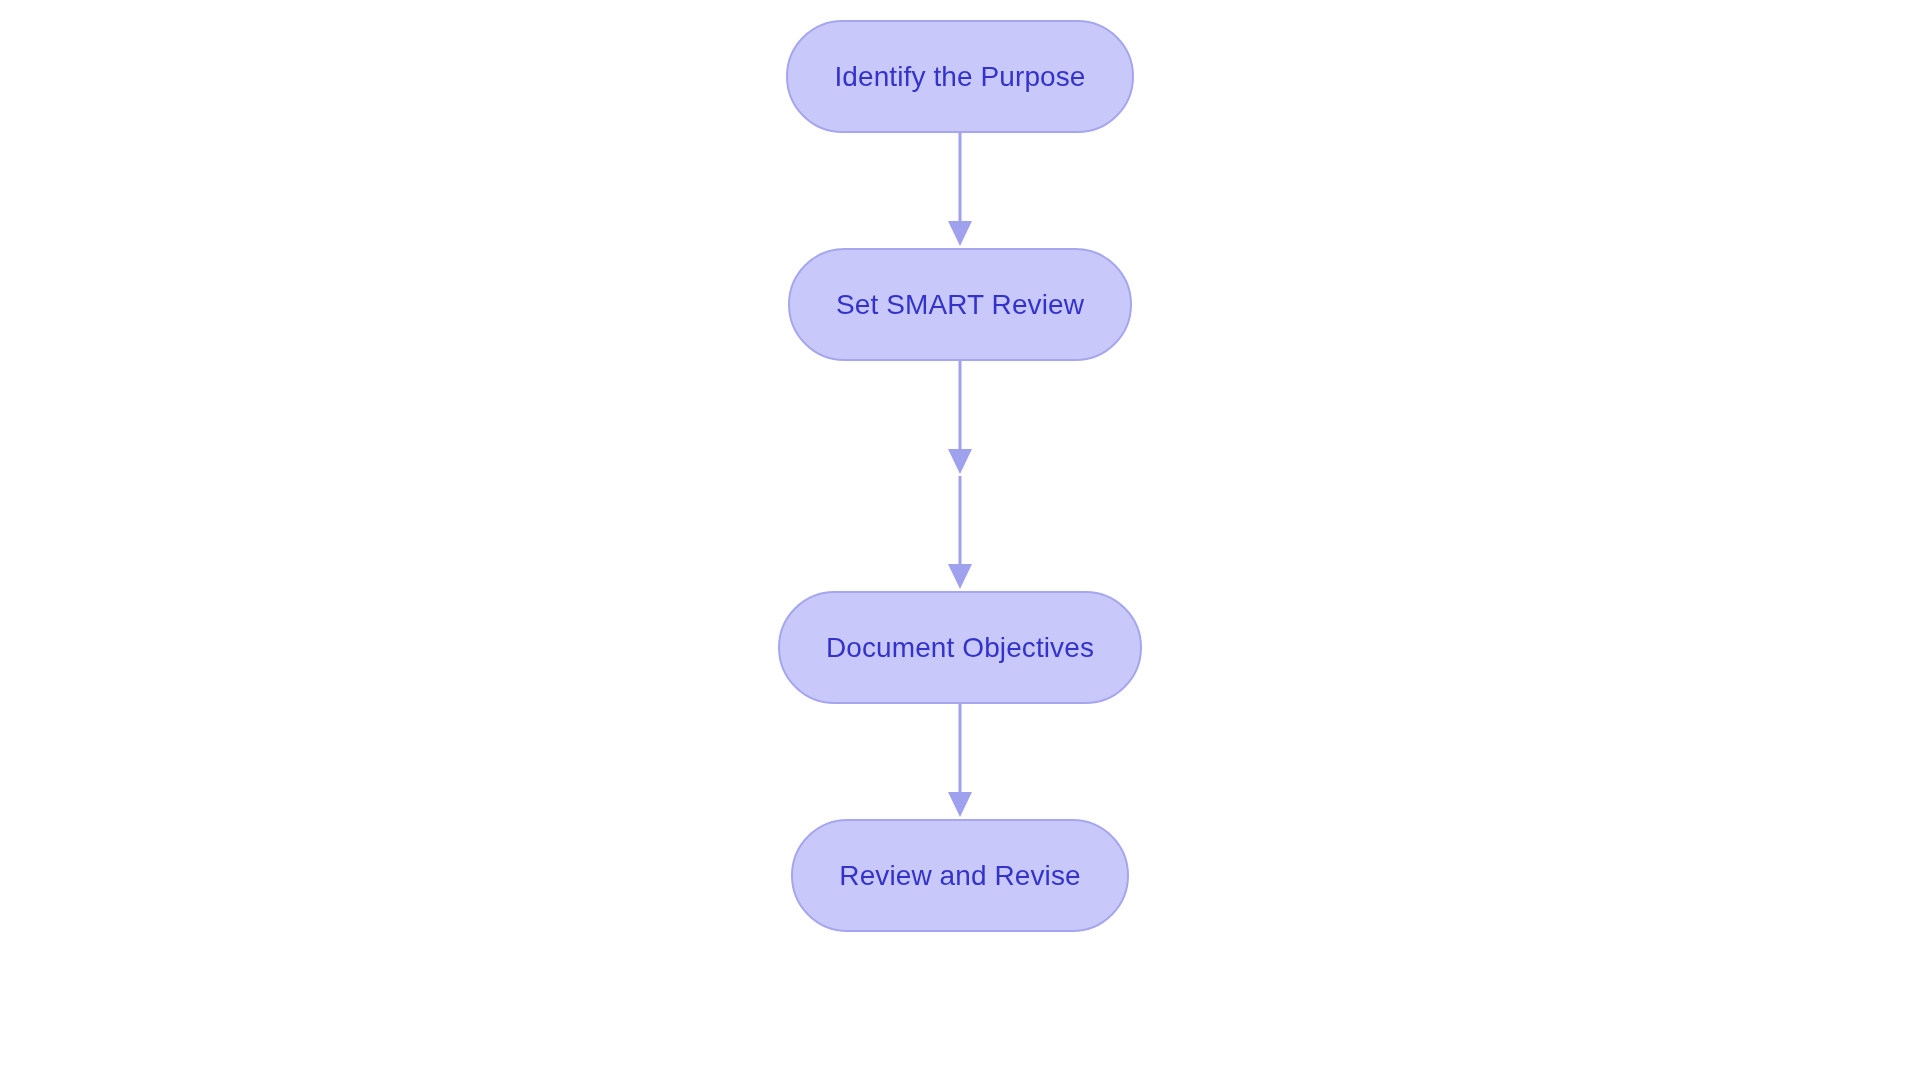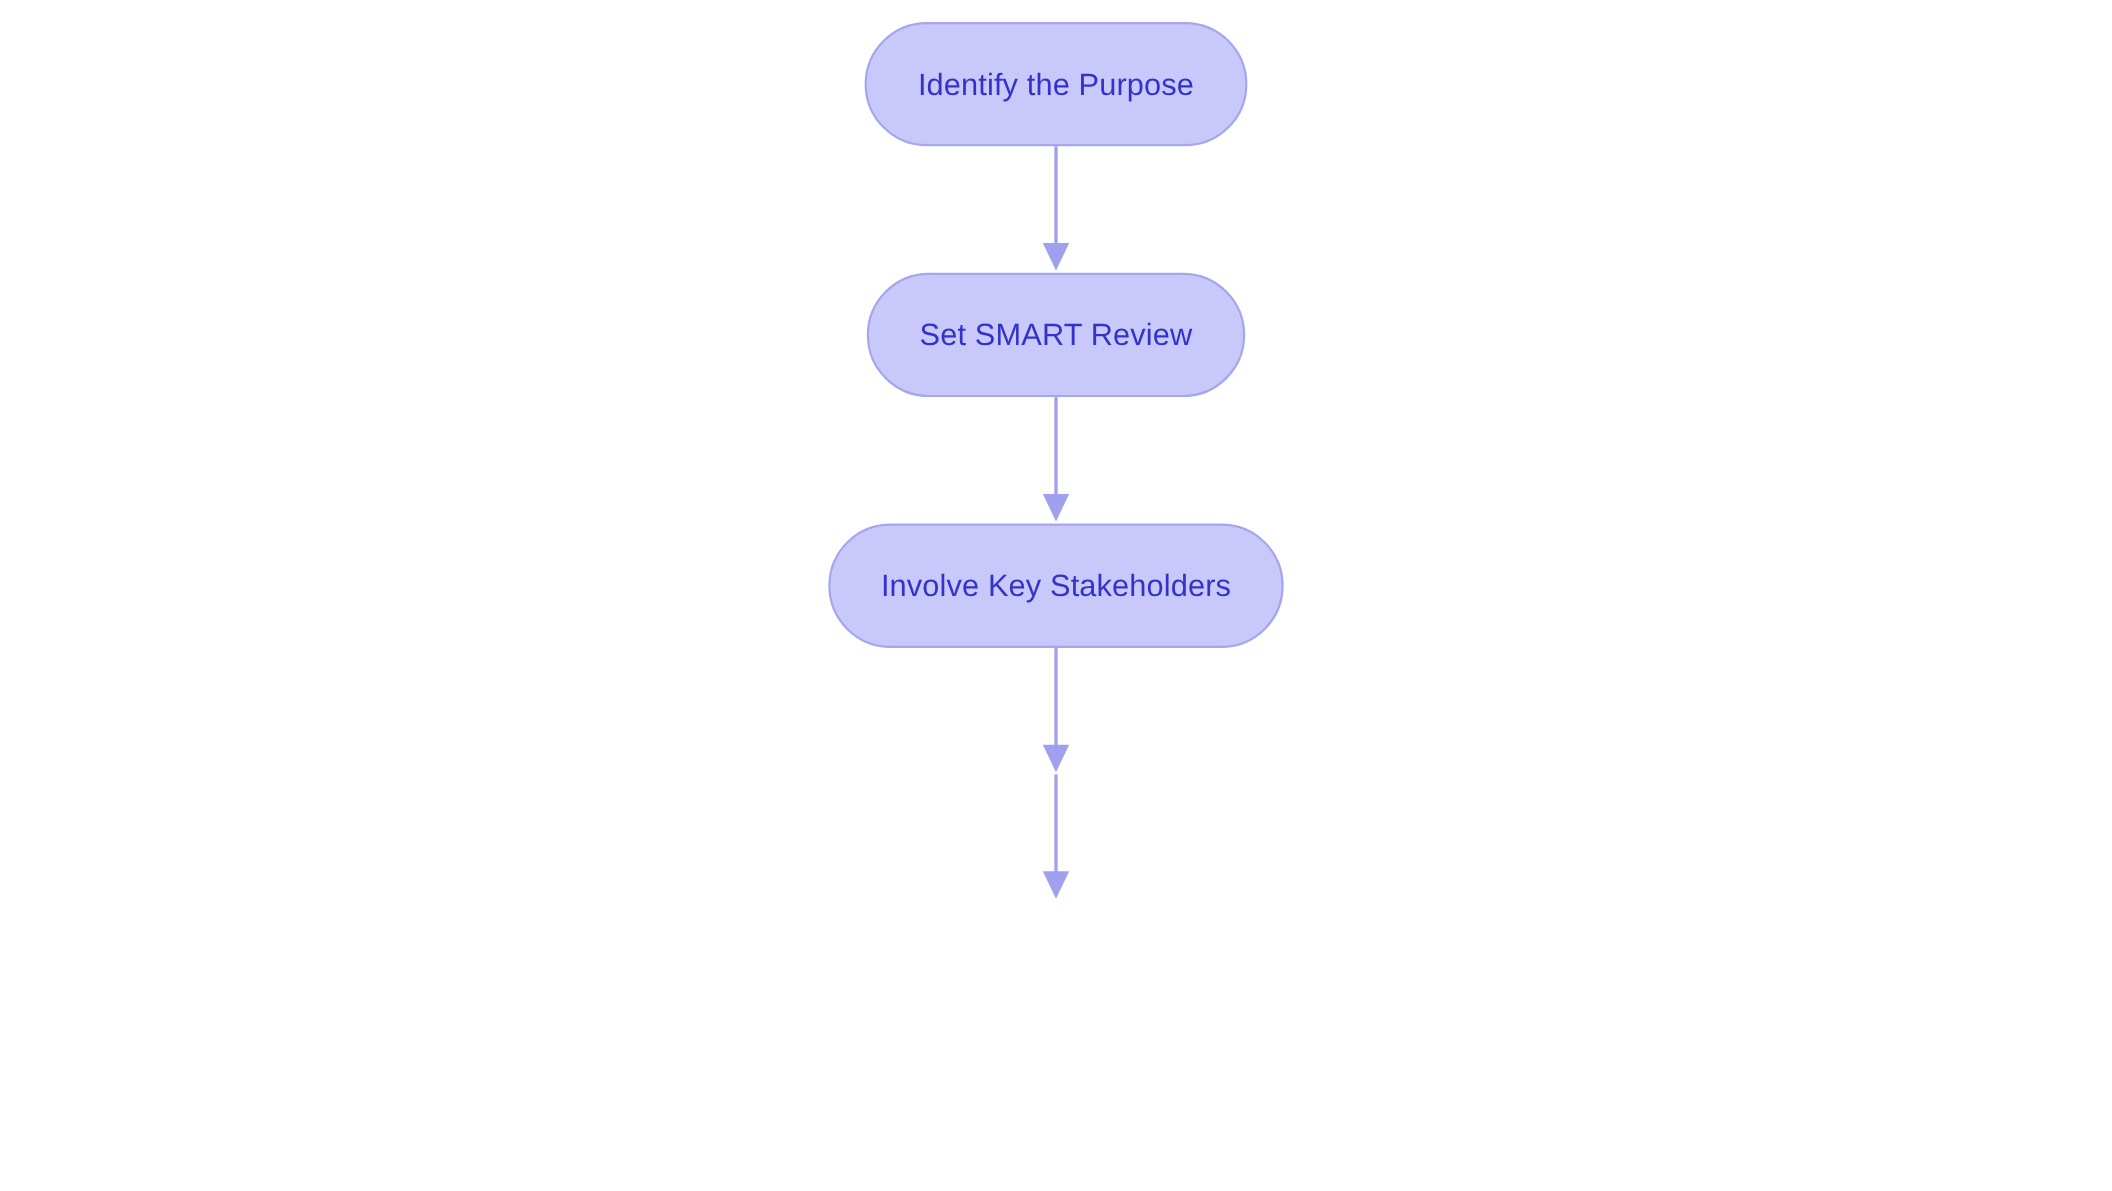--- a/index.html
+++ b/index.html
@@ -95,34 +95,37 @@
       <span class="flow-node-label">Set SMART Review</span>
     </div>
 
     <div class="flow-connector">
       <svg class="conn-svg" viewBox="0 0 40 115" xmlns="http://www.w3.org/2000/svg">
         <line x1="20" y1="0" x2="20" y2="92" stroke="#9fa0ee" stroke-width="3"></line>
         <polygon points="20,113 8,88 32,88" fill="#9fa0ee"></polygon>
       </svg>
     </div>
 
+
+    <div class="flow-connector">
+      <svg class="conn-svg" viewBox="0 0 40 115" xmlns="http://www.w3.org/2000/svg">
+        <line x1="20" y1="0" x2="20" y2="92" stroke="#9fa0ee" stroke-width="3"></line>
+        <polygon points="20,113 8,88 32,88" fill="#9fa0ee"></polygon>
+      </svg>
+    </div>
+
     <div class="flow-node">
-      <span class="flow-node-label">Involve Key Stakeholders</span>
+      <span class="flow-node-label">Document Objectives</span>
     </div>
 
     <div class="flow-connector">
       <svg class="conn-svg" viewBox="0 0 40 115" xmlns="http://www.w3.org/2000/svg">
         <line x1="20" y1="0" x2="20" y2="92" stroke="#9fa0ee" stroke-width="3"></line>
         <polygon points="20,113 8,88 32,88" fill="#9fa0ee"></polygon>
       </svg>
     </div>
 
-
-    <div class="flow-connector">
-      <svg class="conn-svg" viewBox="0 0 40 115" xmlns="http://www.w3.org/2000/svg">
-        <line x1="20" y1="0" x2="20" y2="92" stroke="#9fa0ee" stroke-width="3"></line>
-        <polygon points="20,113 8,88 32,88" fill="#9fa0ee"></polygon>
-      </svg>
+    <div class="flow-node">
+      <span class="flow-node-label">Review and Revise</span>
     </div>
-
 
   </div>
 </div>
 
 </body></html>

